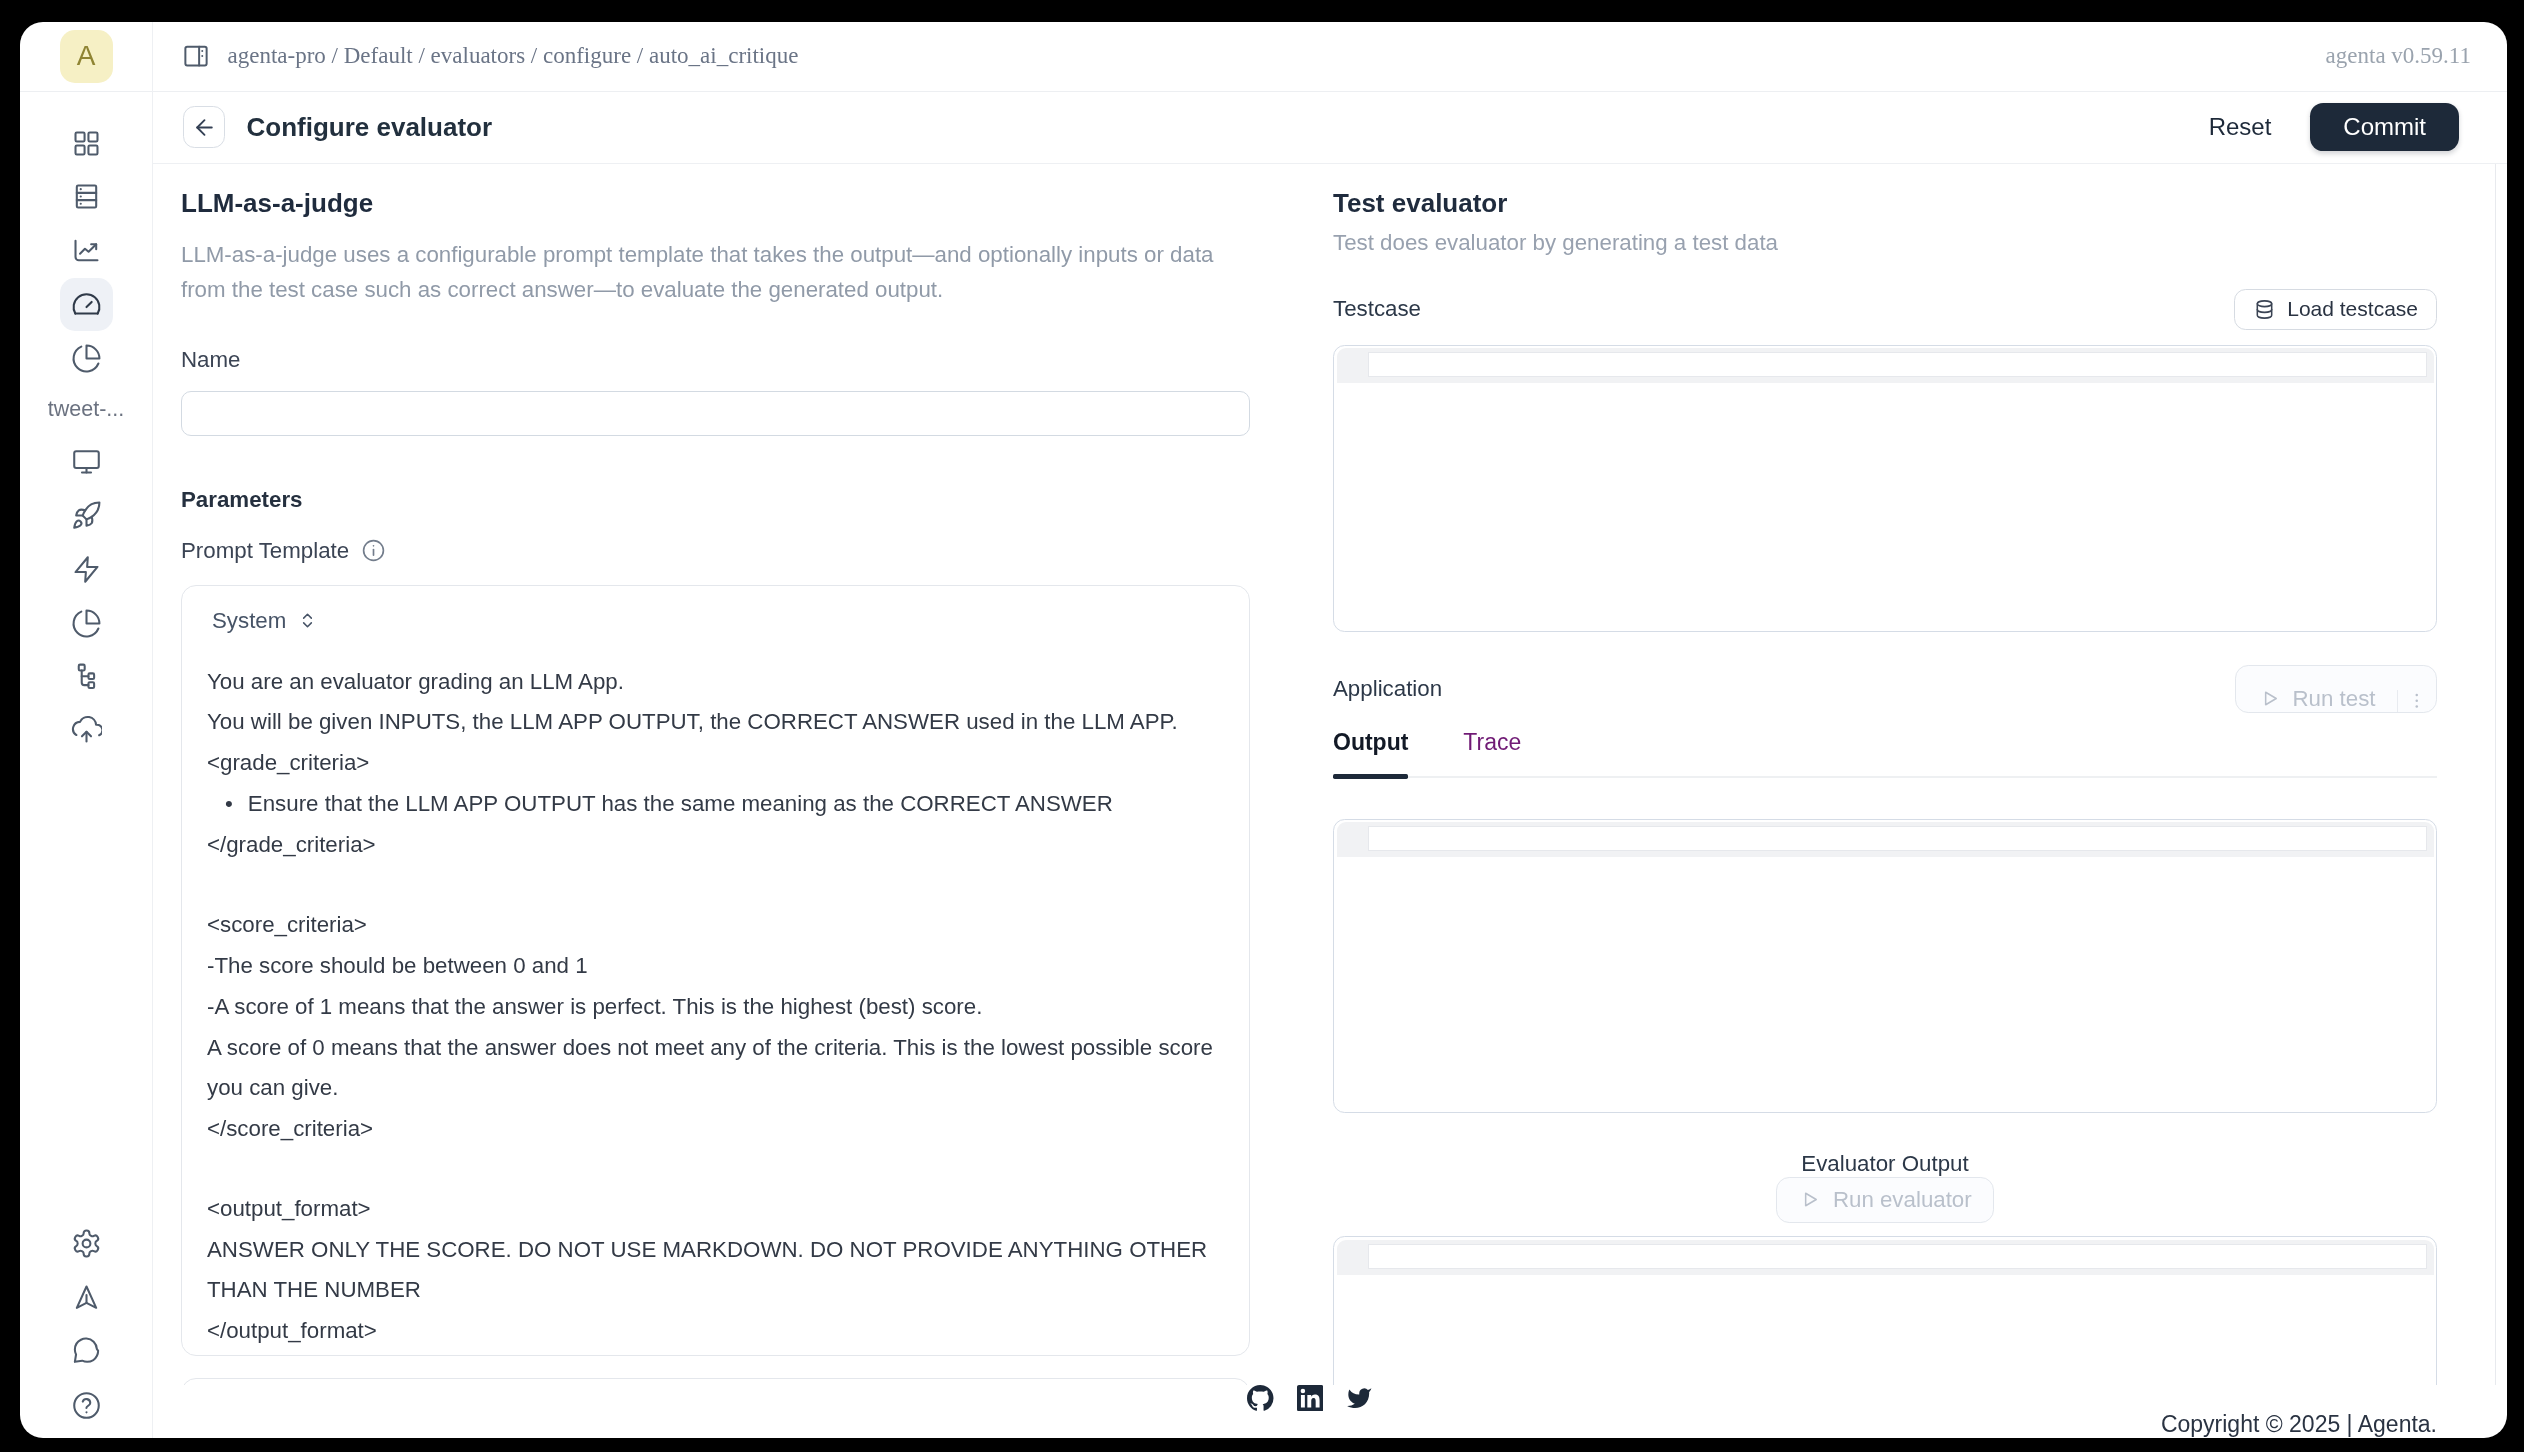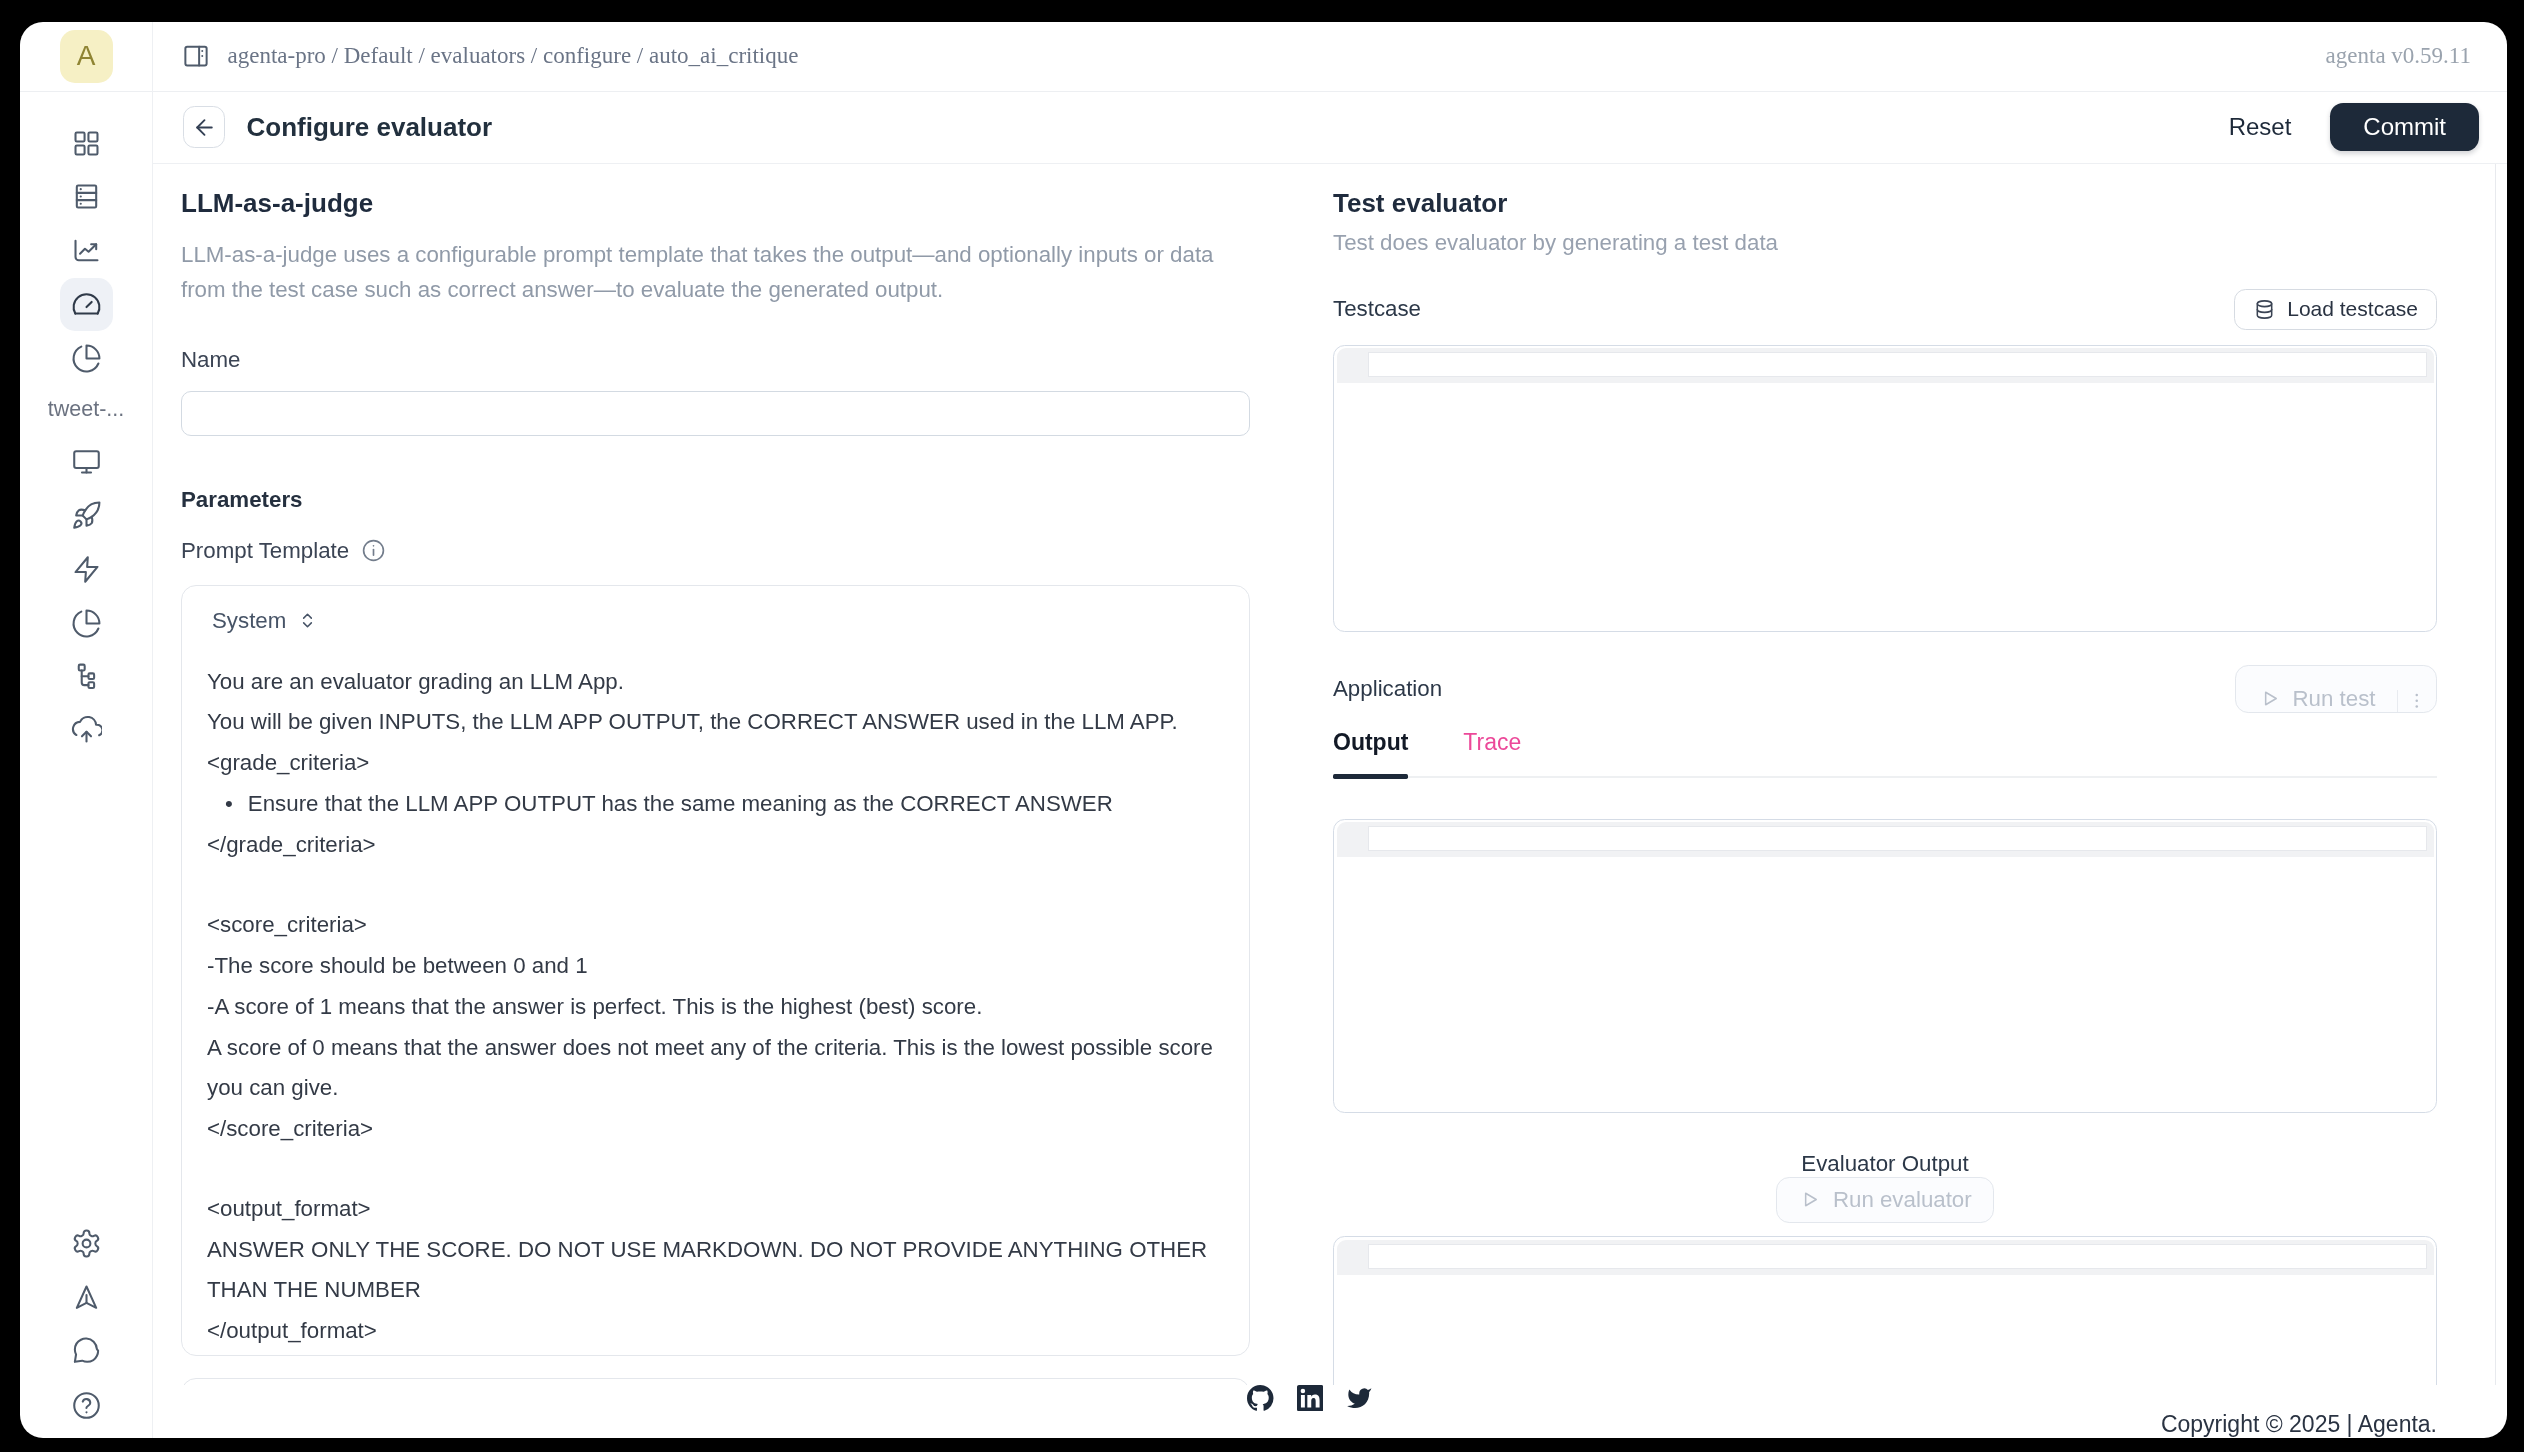--- a/index.html
+++ b/index.html
@@ -14,21 +14,21 @@
   .nav-item.active{background:#eef1f6;color:#2f3a49;}
   .nav-item svg{width:31px;height:31px;}
   .project-label{font-size:21.5px;color:#6b7280;margin:11.6px 0 13.2px 0;flex-shrink:0;}
   .nav-bottom{margin-top:auto;display:flex;flex-direction:column;align-items:center;padding-bottom:5px;}
   
   .main{flex:1;display:flex;flex-direction:column;min-width:0;}
   .topbar{height:69px;flex-shrink:0;border-bottom:1.7px solid #edeff2;display:flex;align-items:center;padding:0 36px 0 28px;font-family:Liberation Serif, serif;}
   .breadcrumb{display:flex;align-items:center;gap:16.5px;color:#6a7486;font-size:23px;}
   .breadcrumb svg{width:30px;height:30px;color:#4f5b6b;}
   .version{margin-left:auto;color:#9aa3ae;font-size:23px;}
-  .pagehead{height:71px;flex-shrink:0;border-bottom:1.7px solid #eef0f3;display:flex;align-items:center;gap:21.5px;padding:0 28px 0 30px;}
+  .pagehead{height:71px;flex-shrink:0;border-bottom:1.7px solid #eef0f3;display:flex;align-items:center;gap:21.5px;padding:0 48px 0 30px;}
   .back-btn{width:40px;height:40px;border:1.7px solid #d9dee5;border-radius:11.6px;background:#fff;color:#344054;display:flex;align-items:center;justify-content:center;cursor:pointer;}
   .back-btn svg{width:25px;height:25px;}
   .page-title{font-size:26px;font-weight:700;color:#22303e;}
   .head-actions{margin-left:auto;display:flex;align-items:center;gap:33px;}
   .reset-btn{background:none;border:none;font-size:24px;color:#1d2939;font-family:inherit;cursor:pointer;}
   .commit-btn{background:#1d2939;color:#fff;border:none;border-radius:13.2px;height:48px;padding:0 33px;font-size:24px;font-family:inherit;cursor:pointer;box-shadow:0 2.5px 5px rgba(16,24,40,.18);}
   
   .content{flex:1;display:flex;min-height:0;position:relative;}
   .scroll-rail{position:absolute;top:0;bottom:0;right:0;width:10.8px;border-left:1.7px solid #e8eaee;background:#fff;}
   .left-pane{width:1069px;flex-shrink:0;margin-left:28px;padding-top:25px;overflow:hidden;}
@@ -65,21 +65,21 @@
   .app-row{margin-top:33px;}
   .run-split{display:flex;align-items:flex-end;height:46px;border:1.7px solid #e3e7ed;border-radius:13.2px;background:#fbfcfe;color:#b9c0cb;overflow:hidden;}
   .run-main{display:flex;align-items:center;gap:11.6px;padding:0 21.5px;font-size:22.3px;}
   .run-main svg{width:23px;height:23px;}
   .run-dots{width:38px;border-left:1.7px solid #e8ebf0;display:flex;align-items:center;justify-content:center;}
   .run-dots svg{width:21.5px;height:21.5px;}
   .run-single{height:46px;border:1.7px solid #e3e7ed;border-radius:13.2px;background:#fbfcfe;color:#b9c0cb;display:flex;align-items:center;gap:11.6px;padding:0 21.5px;font-size:22.3px;font-family:inherit;}
   .run-single svg{width:23px;height:23px;}
   .tabs{margin-top:16.5px;position:relative;}
   .tab-row{display:flex;gap:55px;}
-  .tab{font-size:23px;color:#ec4899;padding-bottom:20px;cursor:pointer;}
+  .tab{font-size:23px;color:#701a75;padding-bottom:20px;cursor:pointer;}
   .tab.active{color:#121926;font-weight:700;position:relative;}
   .tab.active::after{content:"";position:absolute;left:0;bottom:-2.5px;height:5px;width:100%;min-width:66px;background:#1d2939;border-radius:1.7px;}
   .tab-rule{height:1.7px;background:#eef0f2;}
   .eo-row{margin-top:38px;flex-direction:column;}
   
   .footer{height:48px;flex-shrink:0;display:flex;align-items:center;padding:0 70px 5px 30px;flex-direction:column;}
   .socials{display:flex;align-items:center;gap:23px;color:#1d2939;}
   .socials svg{width:26.5px;height:26.5px;cursor:pointer;}
   .copyright{margin-left:auto;font-size:23px;color:#2a3342;}
   .ic{display:flex;align-items:center;justify-content:center;}

